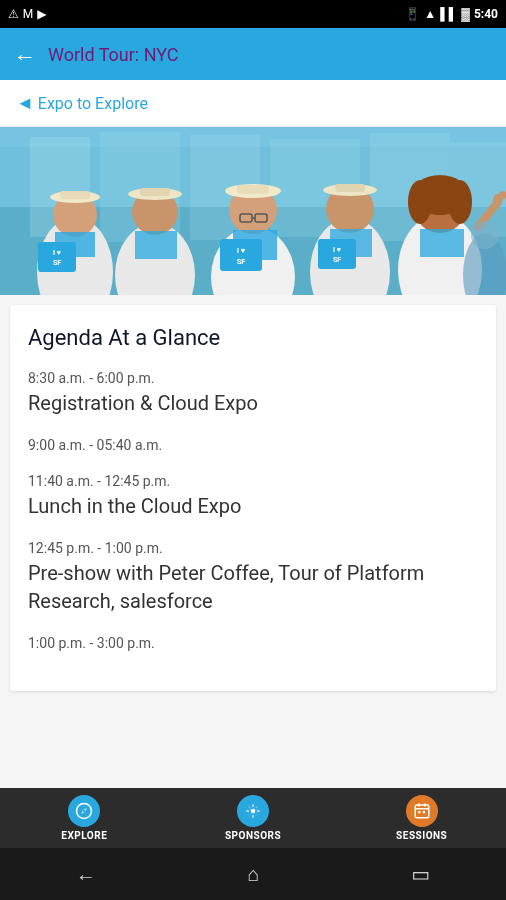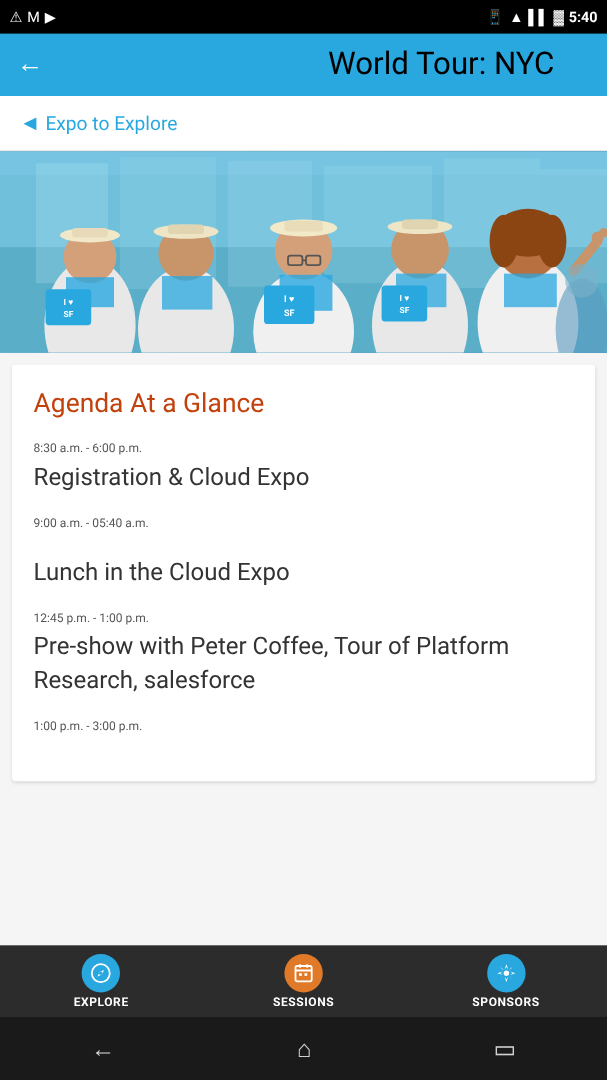--- a/index.html
+++ b/index.html
@@ -61,25 +61,25 @@
 
     .app-bar-back {
       color: #fff;
       font-size: 22px;
       margin-right: 12px;
       cursor: pointer;
       line-height: 1;
     }
 
     .app-bar-title {
-      color: #000000;
-      font-size: 26px;
+      color: #701a75;
+      font-size: 18px;
       font-weight: 400;
       flex: 1;
-      text-align: right;
+      text-align: left;
       margin-right: 30px;
     }
 
     
     .back-explore-bar {
       background: #fff;
       padding: 12px 16px;
       border-bottom: 1px solid #e8e8e8;
       flex-shrink: 0;
     }
@@ -125,30 +125,30 @@
       background: #fff;
       margin: 10px;
       border-radius: 3px;
       padding: 20px 18px;
       box-shadow: 0 1px 3px rgba(0,0,0,0.12);
     }
 
     .agenda-title {
       font-size: 22px;
       font-weight: 400;
-      color: #c2410c;
+      color: #0f172a;
       margin-bottom: 20px;
     }
 
     .agenda-item {
       margin-bottom: 20px;
     }
 
     .agenda-time {
-      font-size: 10px;
+      font-size: 14px;
       color: #555;
       margin-bottom: 3px;
     }
 
     .agenda-event {
       font-size: 20px;
       color: #333;
       line-height: 1.4;
     }
 
@@ -337,20 +337,21 @@
     <div class="agenda-item">
       <div class="agenda-time">8:30 a.m. - 6:00 p.m.</div>
       <div class="agenda-event">Registration &amp; Cloud Expo</div>
     </div>
 
     <div class="agenda-item">
       <div class="agenda-time">9:00 a.m. - 05:40 a.m.</div>
     </div>
 
     <div class="agenda-item">
+      <div class="agenda-time">11:40 a.m. - 12:45 p.m.</div>
       <div class="agenda-event">Lunch in the Cloud Expo</div>
     </div>
 
     <div class="agenda-item">
       <div class="agenda-time">12:45 p.m. - 1:00 p.m.</div>
       <div class="agenda-event">Pre-show with Peter Coffee, Tour of Platform Research, salesforce</div>
     </div>
 
     <div class="agenda-item">
       <div class="agenda-time">1:00 p.m. - 3:00 p.m.</div>
@@ -362,51 +363,51 @@
 <div class="bottom-nav">
   <div class="nav-item">
     <div class="nav-icon-circle explore">
       <svg width="18" height="18" viewBox="0 0 24 24" fill="white">
         <circle cx="12" cy="12" r="10" fill="none" stroke="white" stroke-width="2"></circle>
         <polygon points="12,7 14,12 12,17 10,12" fill="white" transform="rotate(45, 12, 12)"></polygon>
         <circle cx="12" cy="12" r="2" fill="#29a8e0"></circle>
       </svg>
     </div>
     <span class="nav-label">EXPLORE</span>
-  </div>
-
-  <div class="nav-item">
-    <div class="nav-icon-circle sessions">
-      <svg width="18" height="18" viewBox="0 0 24 24" fill="white">
-        <rect x="3" y="4" width="18" height="17" rx="2" fill="none" stroke="white" stroke-width="2"></rect>
-        <line x1="3" y1="9" x2="21" y2="9" stroke="white" stroke-width="2"></line>
-        <line x1="8" y1="2" x2="8" y2="6" stroke="white" stroke-width="2"></line>
-        <line x1="16" y1="2" x2="16" y2="6" stroke="white" stroke-width="2"></line>
-        <rect x="7" y="12" width="3" height="3" fill="white"></rect>
-        <rect x="13" y="12" width="3" height="3" fill="white"></rect>
-      </svg>
-    </div>
-    <span class="nav-label">SESSIONS</span>
   </div>
 
   <div class="nav-item">
     <div class="nav-icon-circle sponsors">
       <svg width="18" height="18" viewBox="0 0 24 24" fill="white">
         <circle cx="12" cy="12" r="3" fill="white"></circle>
         <path d="M12 2 L14 8 L12 5 L10 8 Z" fill="white"></path>
         <path d="M22 12 L16 10 L19 12 L16 14 Z" fill="white"></path>
         <path d="M12 22 L10 16 L12 19 L14 16 Z" fill="white"></path>
         <path d="M2 12 L8 14 L5 12 L8 10 Z" fill="white"></path>
         <path d="M19.07 4.93 L14 9 L17.07 6.93 L14.5 10 Z" fill="white"></path>
         <path d="M19.07 19.07 L14.5 14 L17.07 17.07 L14 14 Z" fill="white"></path>
         <path d="M4.93 19.07 L10 14 L6.93 17.07 L9.5 14 Z" fill="white"></path>
         <path d="M4.93 4.93 L9.5 10 L6.93 6.93 L10 9 Z" fill="white"></path>
       </svg>
     </div>
     <span class="nav-label">SPONSORS</span>
   </div>
+
+  <div class="nav-item">
+    <div class="nav-icon-circle sessions">
+      <svg width="18" height="18" viewBox="0 0 24 24" fill="white">
+        <rect x="3" y="4" width="18" height="17" rx="2" fill="none" stroke="white" stroke-width="2"></rect>
+        <line x1="3" y1="9" x2="21" y2="9" stroke="white" stroke-width="2"></line>
+        <line x1="8" y1="2" x2="8" y2="6" stroke="white" stroke-width="2"></line>
+        <line x1="16" y1="2" x2="16" y2="6" stroke="white" stroke-width="2"></line>
+        <rect x="7" y="12" width="3" height="3" fill="white"></rect>
+        <rect x="13" y="12" width="3" height="3" fill="white"></rect>
+      </svg>
+    </div>
+    <span class="nav-label">SESSIONS</span>
+  </div>
 </div>
 
 <div class="system-nav">
   <span class="sys-nav-btn">←</span>
   <span class="sys-nav-btn">⌂</span>
   <span class="sys-nav-btn">▭</span>
 </div>
 
 </body></html>

